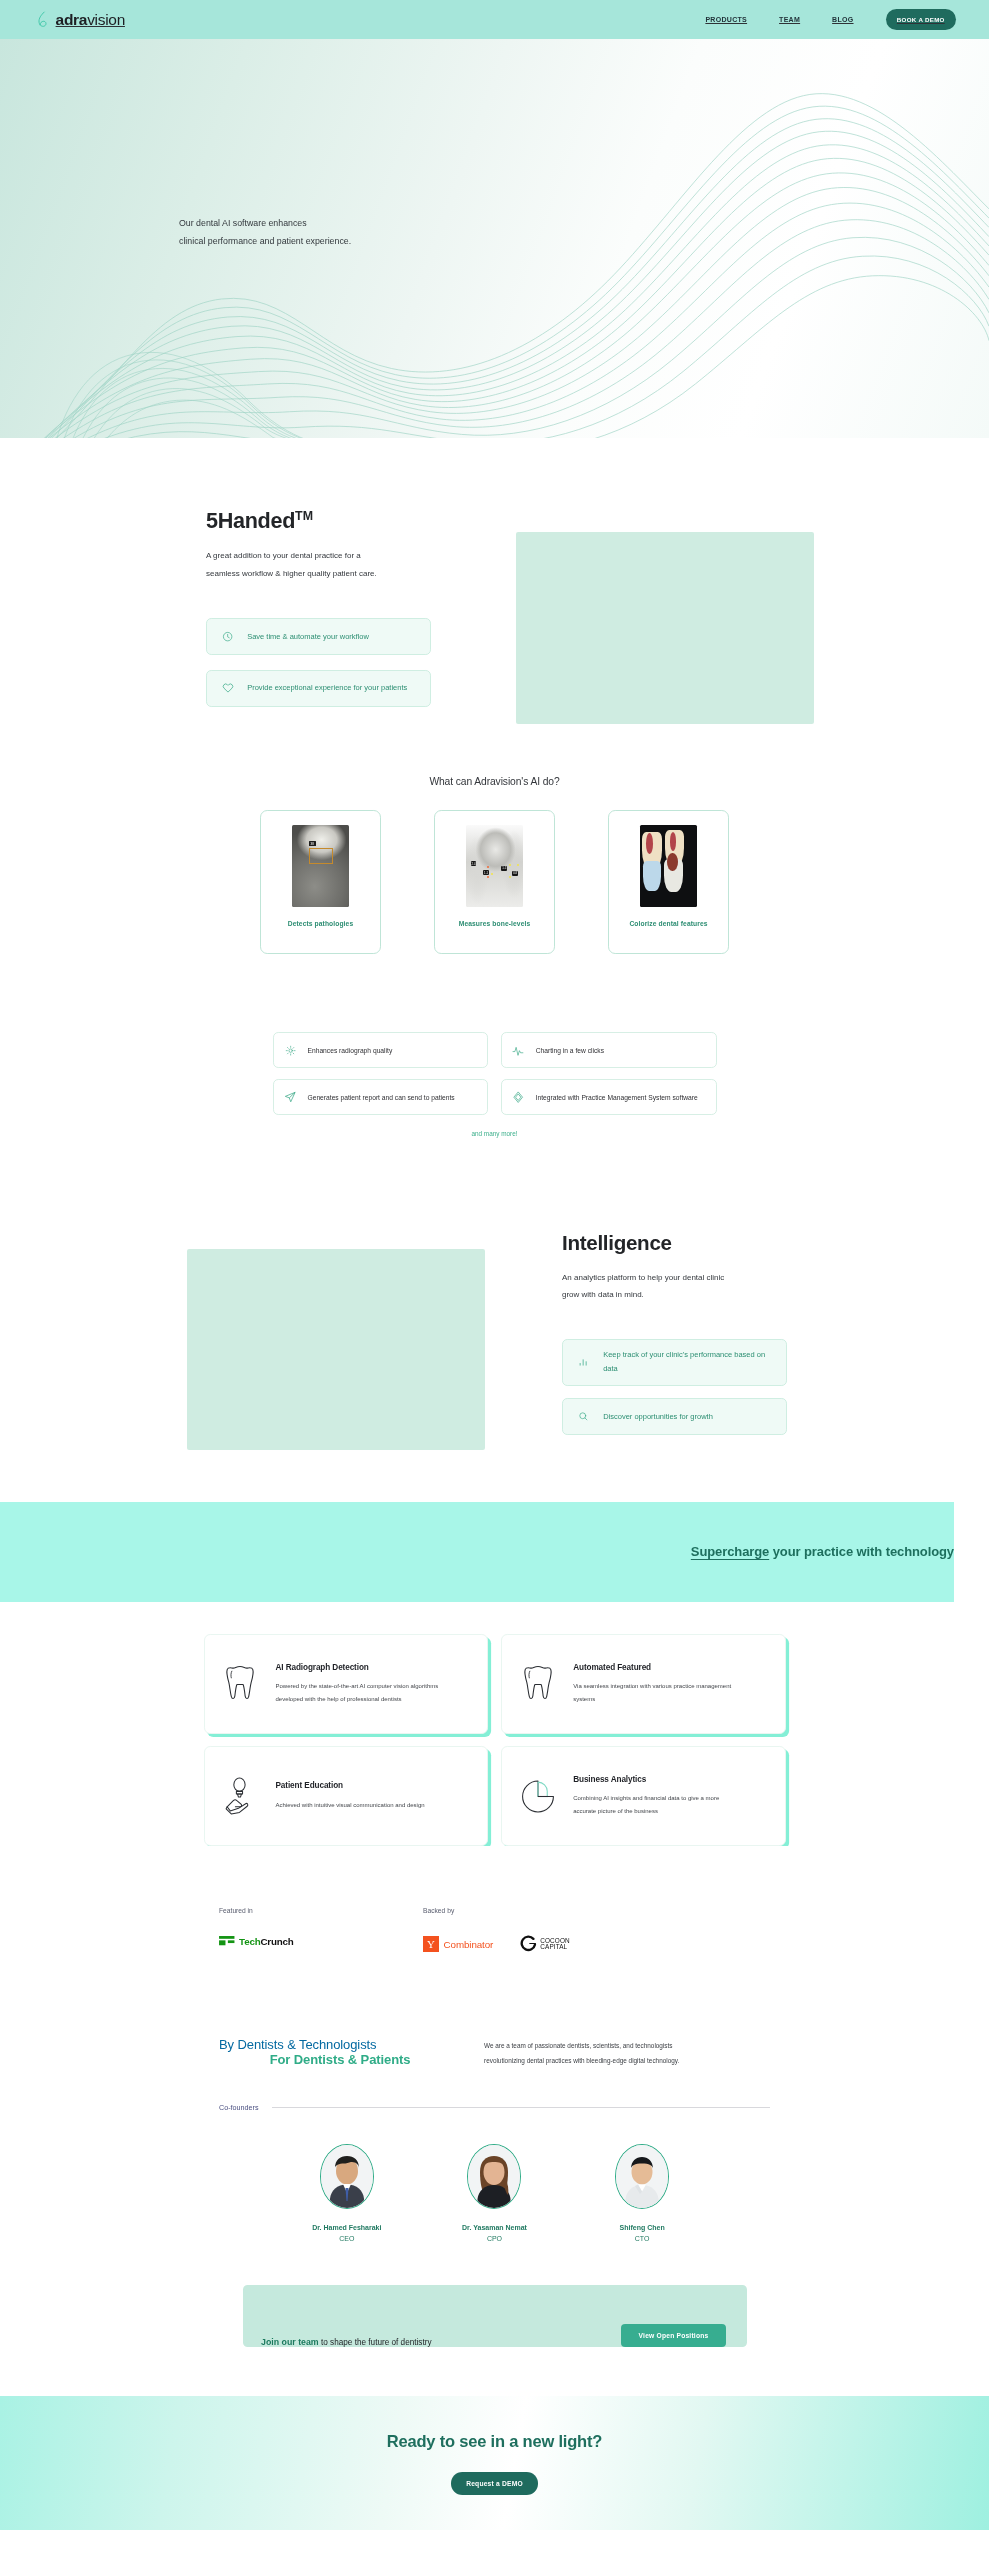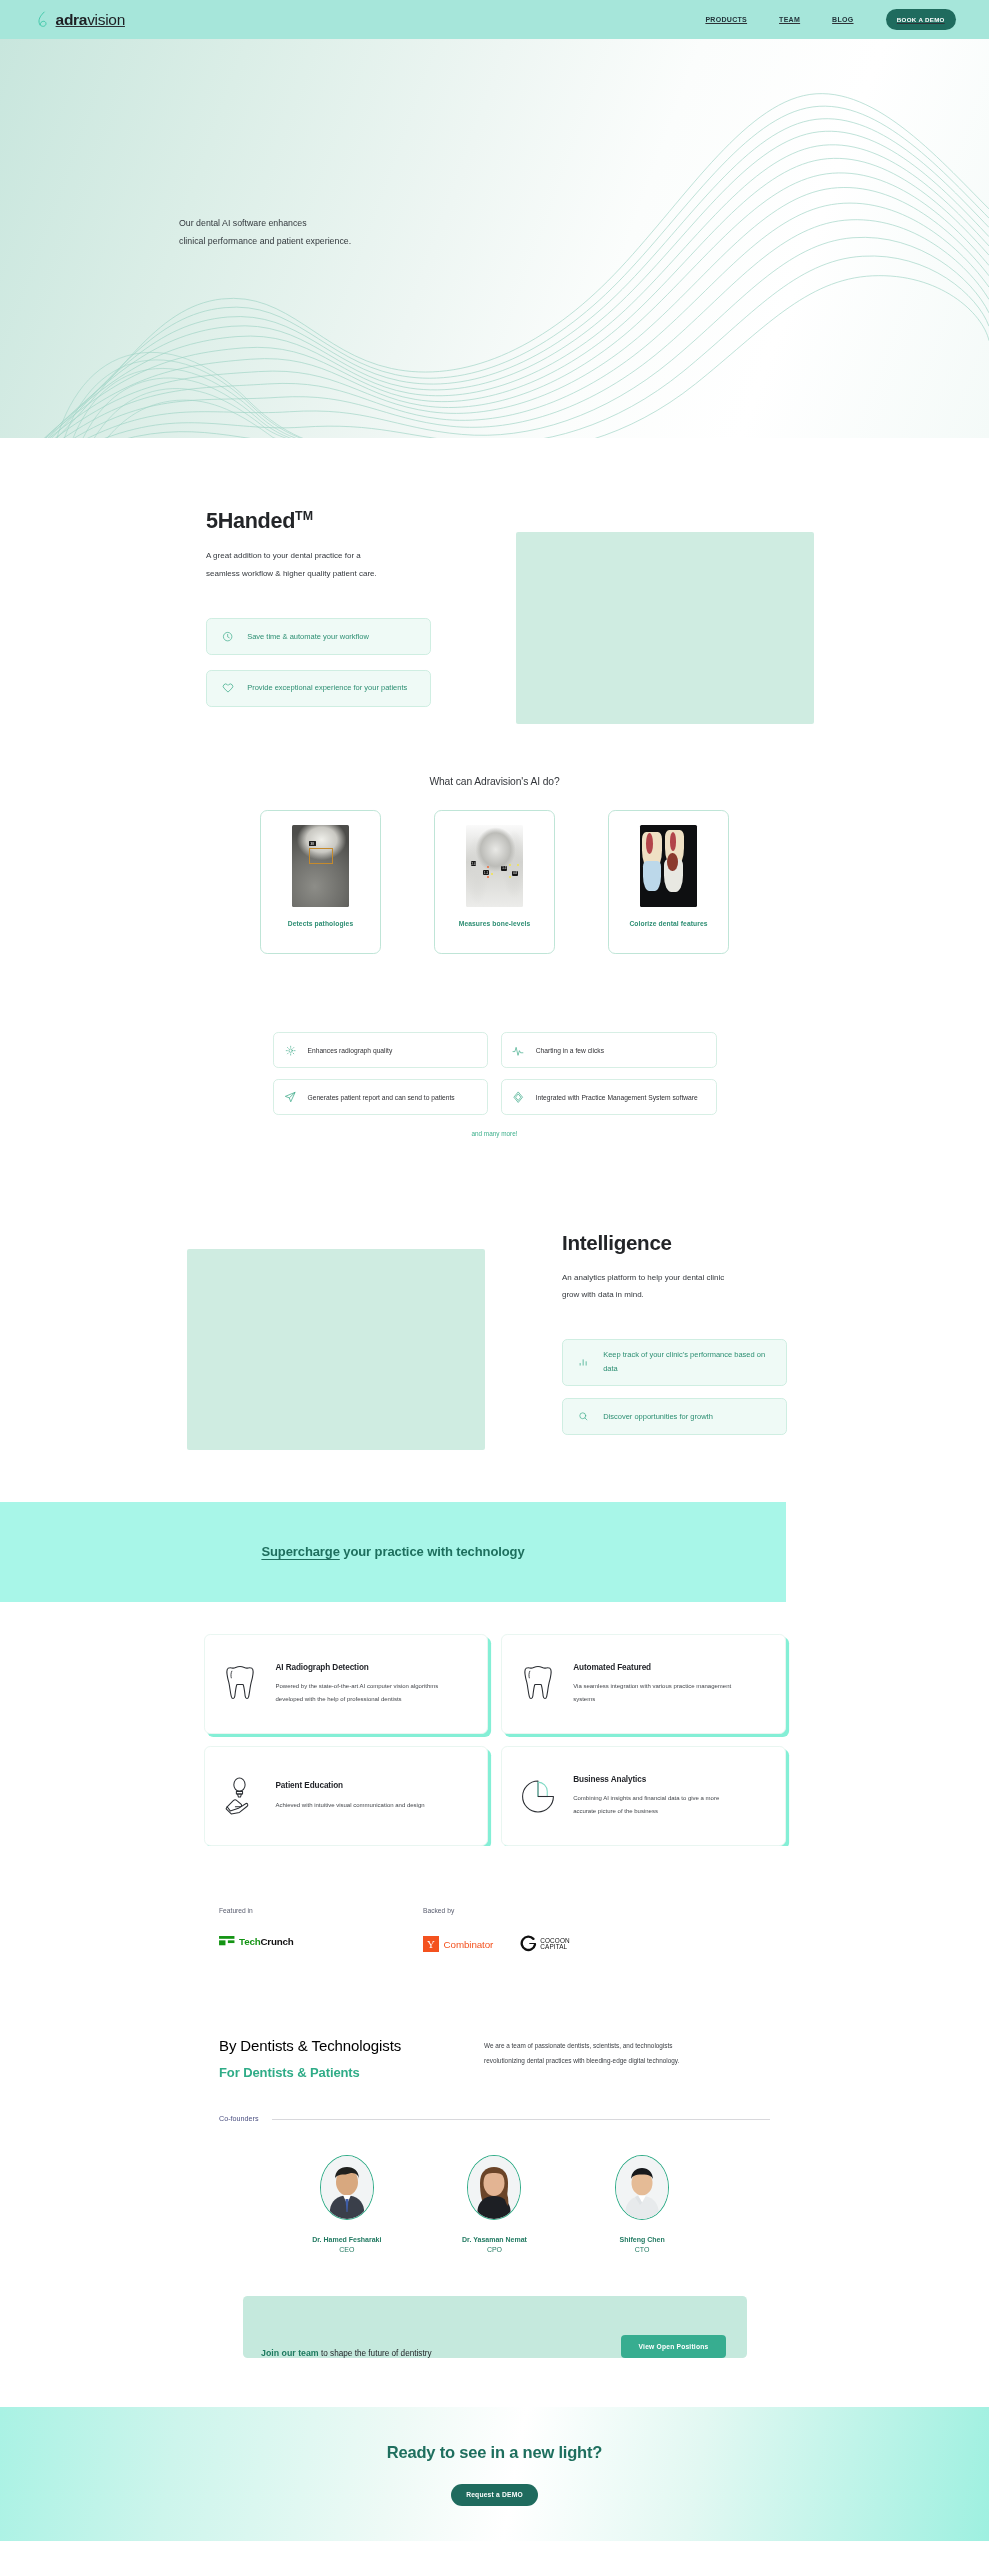--- a/index.html
+++ b/index.html
@@ -132,22 +132,22 @@
   .intel-inner{width:665px;margin:0 auto;display:flex;align-items:flex-start;padding-left:25px;}
   .intel-left{padding-top:20.6px;}
   .intel-media{width:298px;height:201px;background:#cfece1;border-radius:2.1px;}
   .intel-right{margin-left:77px;padding-top:3.1px;}
   .intel-right h2{font-size:20.6px;font-weight:700;color:#232528;letter-spacing:-0.3px;}
   .intel-right .lede{margin-top:13.4px;max-width:242px;}
   .intel-pills{margin-top:35px;display:flex;flex-direction:column;gap:12.4px;}
 
   
   .super{
-    margin-top:52px;width:786px;height:100px;background:#a8f6e8;
-    display:flex;align-items:center;justify-content:center;
+    margin-top:52px;width:954px;height:100px;background:#a8f6e8;
+    display:flex;align-items:center;justify-content:flex-end;
   }
   .super h2{
     font-size:13px;font-weight:700;color:#1e6f5e;letter-spacing:-0.1px;
   }
   .super h2 u{text-decoration:underline;text-underline-offset:2.6px;text-decoration-thickness:1px;}
   .super h2 span{font-weight:700;}
 
   
   .bigf{background:#fff;padding-top:32px;}
   .bigf-grid{
@@ -178,22 +178,22 @@
   .yc-box{width:16px;height:16px;background:#f4521f;color:#fff;display:flex;align-items:center;justify-content:center;font-size:10.8px;font-weight:400;font-family:"Liberation Serif",serif;}
   .yc-name{font-size:9.8px;color:#f4521f;letter-spacing:-0.1px;}
   .cocoon{display:flex;align-items:center;gap:2.6px;}
   .cocoon-txt{line-height:1.02;font-size:6.4px;font-weight:400;color:#111;letter-spacing:0.1px;}
   .divider2{width:737px;height:0.5px;background:#e3e3e3;margin:44px auto 0;}
 
   
   .team{background:#fff;padding-top:40px;}
   .team-inner{width:551px;margin:0 auto;display:flex;align-items:flex-start;}
   .team-h{width:242px;}
-  .team-h .l1{font-size:15px;font-weight:400;color:#000000;letter-spacing:-0.1px;}
-  .team-h .l2{font-size:13px;font-weight:700;color:#2fac87;letter-spacing:-0.1px;margin-top:11px;}
+  .team-h .l1{font-size:13px;font-weight:400;color:#0369a1;letter-spacing:-0.1px;}
+  .team-h .l2{font-size:13px;font-weight:700;color:#2fac87;letter-spacing:-0.1px;margin-top:0;text-align:center;}
   .team-p{margin-left:23px;max-width:206px;font-size:6.4px;line-height:2.3;color:#3b3e43;padding-top:2.1px;}
 
   .cofounders{width:551px;margin:34px auto 0;}
   .cof-head{display:flex;align-items:center;gap:13.4px;}
   .cof-head .t{font-size:7.2px;color:#4c5182;white-space:nowrap;}
   .cof-head .rule{flex:1;height:0.5px;background:#d8d8dc;}
   .cof-row{margin-top:32px;display:flex;justify-content:space-around;width:443px;margin-left:auto;margin-right:auto;}
   .cof{display:flex;flex-direction:column;align-items:center;width:129px;}
   .avatar{
     width:54px;height:65px;border-radius:50%;border:1.3px solid #2fac87;

